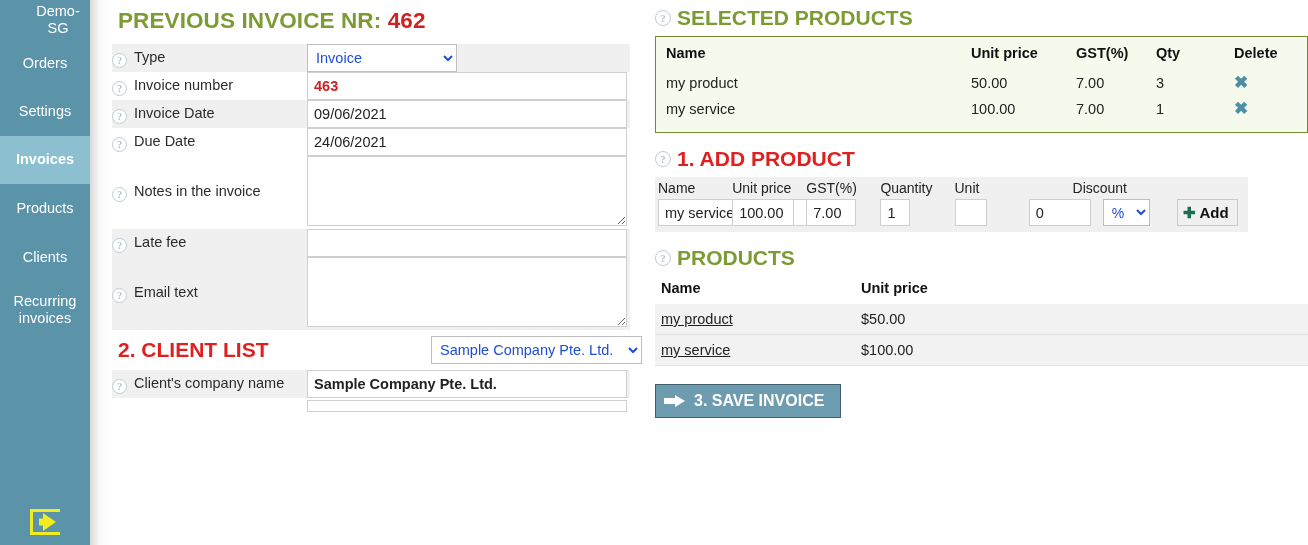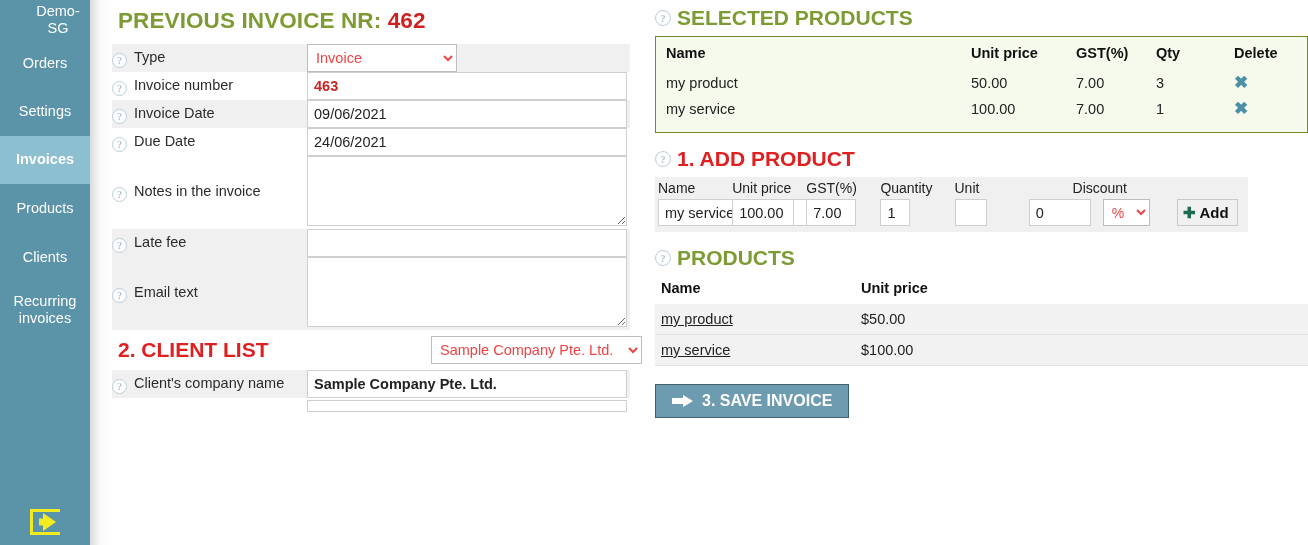--- a/index.html
+++ b/index.html
@@ -131,21 +131,21 @@
   input.bold-val { font-weight: bold; }
   textarea.area {
     width: 320px; height: 70px;
     resize: both;
     padding: 4px 6px;
     line-height: 1.3;
   }
   select.sel {
     font-family: "Liberation Sans", sans-serif;
     font-size: 14.5px;
-    color: #ef4444;
+    color: #1d4ed8;
     border: 1px solid #bdbdbd;
     background: #ffffff;
     height: 28px;
     padding: 2px 4px;
   }
   select.type-sel { width: 150px; }
   select.client-sel { width: 211px; }
 
   .client-row { display: flex; align-items: center; margin: 6px 0 0 0; justify-content: space-between; }
   .client-title {
@@ -228,21 +228,21 @@
   .p-name { width: 200px; }
   .plink { color: #222; text-decoration: underline; cursor: pointer; }
 
   .save-btn {
     margin-top: 18px;
     display: inline-flex; align-items: center; gap: 9px;
     background: #6d9cb0;
     border: 1px solid #3f5f6d;
     color: #ffffff;
     font-size: 16px; font-weight: bold;
-    padding: 7px 16px 7px 16px;
+    padding: 7px 16px 7px 8px;
     cursor: pointer;
     font-family: "Liberation Sans", sans-serif;
   }
   .arrow-ico {
     display: inline-block; position: relative; width: 21px; height: 12px;
   }
   .arrow-ico::before {
     content:""; position:absolute; left:0; top:3px; width:12px; height:6px; background:#fff;
   }
   .arrow-ico::after {

